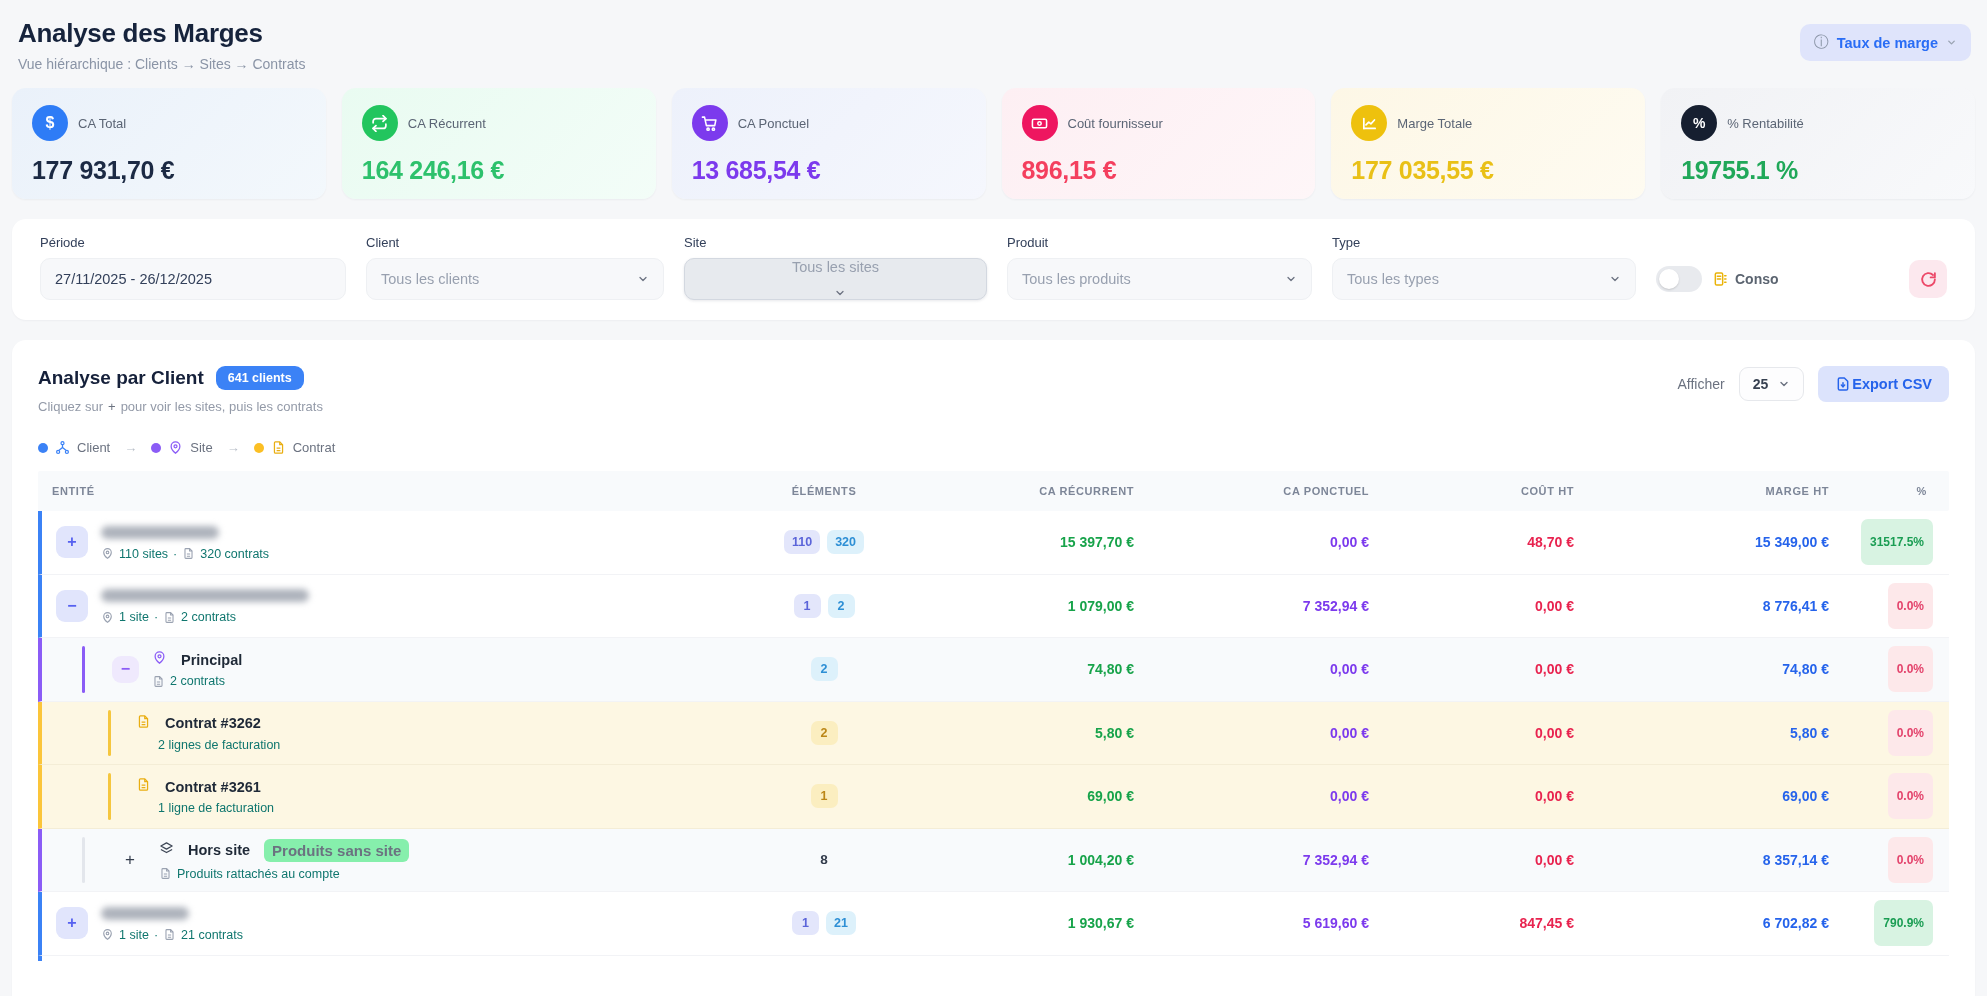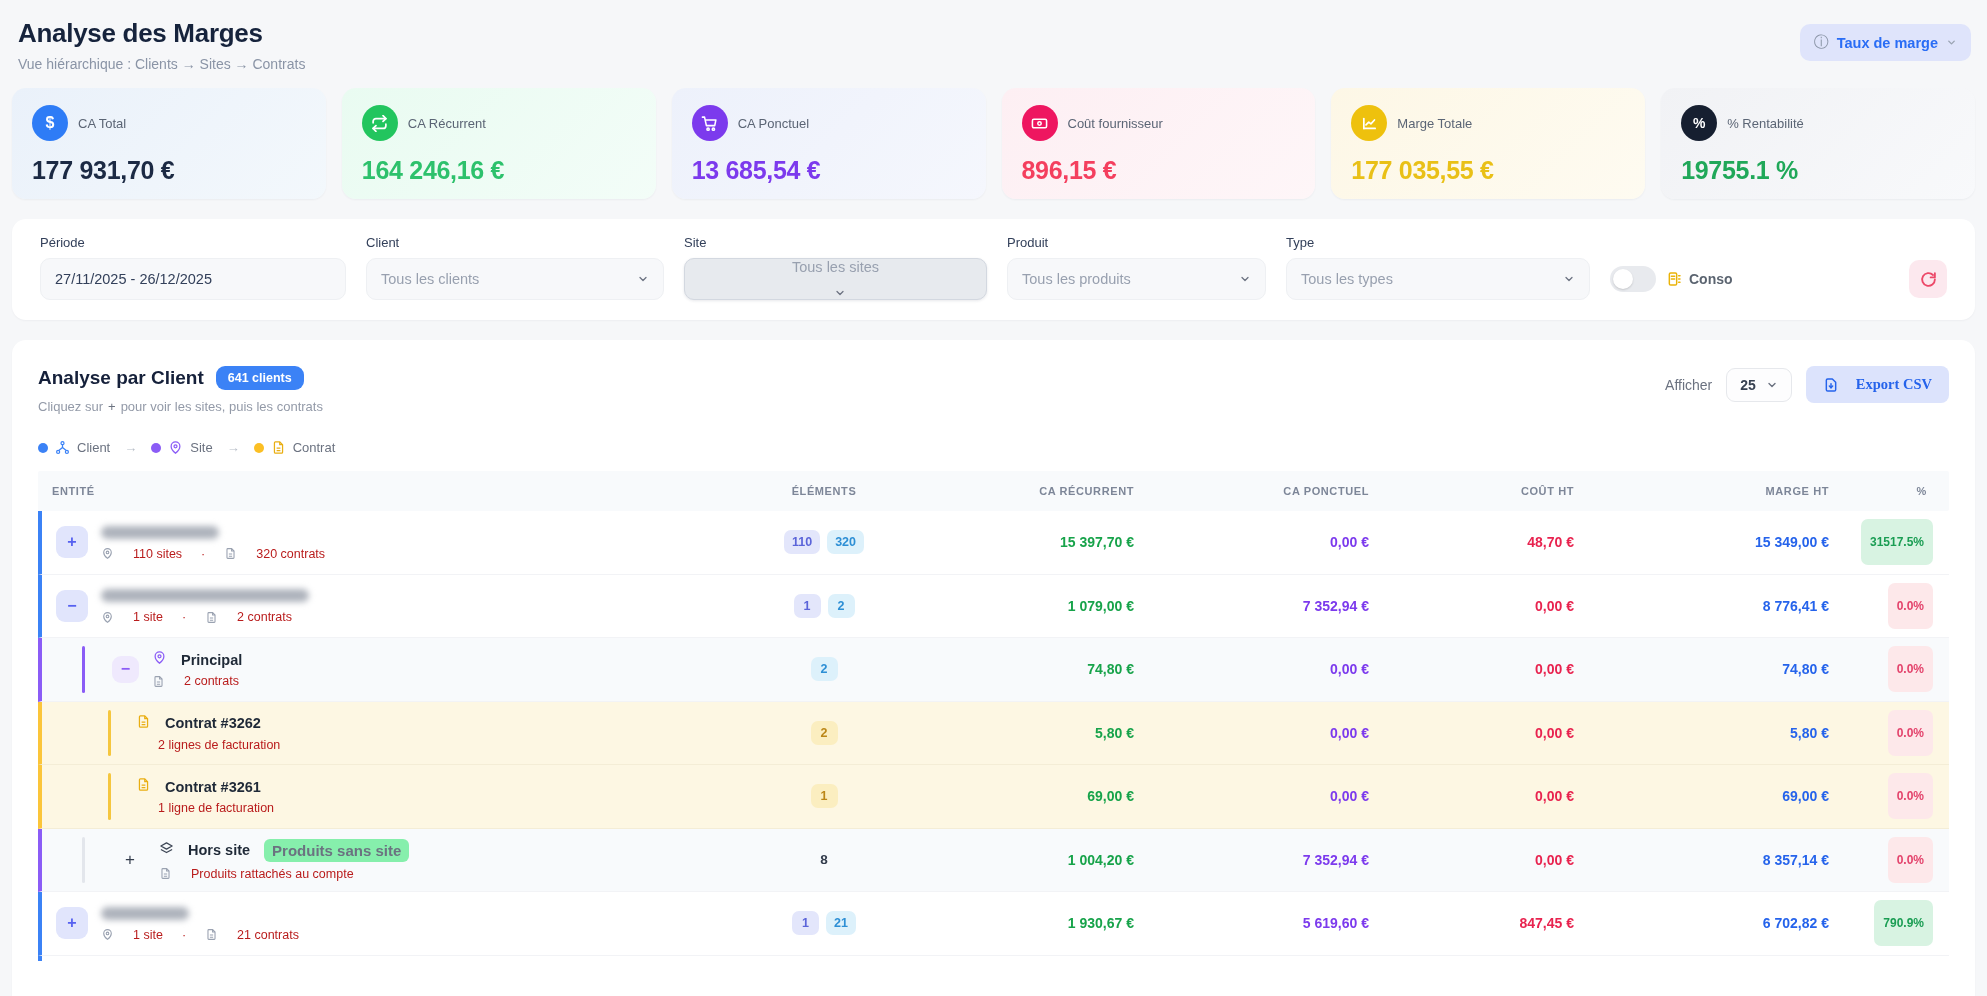--- a/index.html
+++ b/index.html
@@ -58,21 +58,21 @@
     height:42px; background:#f7f8fa; border:1px solid #eef0f3; border-radius:10px;
     padding:0 14px; font-size:14.5px; display:flex; align-items:center; justify-content:space-between;
     cursor:pointer;
   }
   .inputbox .val { color:#98a0af; }
   .inputbox.date .val { color:#33405a; }
   .inputbox .chev { color:#6b7280; margin-left:8px; }
   .f-periode .inputbox { width:306px; }
   .f-client  .inputbox { width:298px; }
   .f-site    .inputbox { width:303px; background:#e7eaee; border-color:#d3d8e0; box-shadow:0 1px 3px rgba(20,30,60,.10);flex-direction:column; }
-  .f-produit .inputbox { width:259px;gap:32px; }
+  .f-produit .inputbox { width:305px;gap:32px; }
   .f-type    .inputbox { width:304px; }
   .toggle-group { display:flex; align-items:center; gap:10px; height:42px; }
   .toggle { width:46px; height:26px; background:#e8eaee; border-radius:13px; position:relative; cursor:pointer; flex:0 0 46px; }
   .toggle .knob { position:absolute; top:3px; left:3px; width:20px; height:20px; border-radius:50%; background:#fff; box-shadow:0 1px 2px rgba(0,0,0,.15); }
   .conso { display:flex; align-items:center; gap:7px; font-size:14px; font-weight:700; color:#5b6470; }
   .conso svg { width:16px; height:16px; color:#eab308; }
   .f-spacer { flex:1; }
   .refresh-btn { width:38px; height:38px; border-radius:10px; background:#fce8ee; border:none; cursor:pointer;
     display:flex; align-items:center; justify-content:center; color:#ec4868; margin-bottom:2px; }
   .refresh-btn svg { width:17px; height:17px; }
@@ -83,22 +83,22 @@
   .sec-title-row { display:flex; align-items:center; gap:12px; }
   .sec-title { font-size:19px; font-weight:700; color:#15203a; }
   .count-badge { background:#3b82f6; color:#fff; font-size:12.5px; font-weight:700; padding:5px 12px; border-radius:9px; }
   .sec-hint { margin-top:9px; font-size:13px; color:#939aa8; }
   .sec-hint .plus { display:inline-block; padding:0 5px; color:#6b7280; }
   .sec-right { display:flex; align-items:center; gap:14px; }
   .afficher-label { font-size:14px; color:#6b7280; }
   .pagesize { display:flex; align-items:center; gap:10px; border:1px solid #e6e8ec; border-radius:9px; padding:8px 13px;
     font-size:14px; font-weight:600; color:#374151; background:#fdfdfe; cursor:pointer; }
   .pagesize .chev { color:#6b7280; }
-  .export-btn { display:flex; align-items:center; gap:17px; background:#dce3fc; color:#2563eb; border:none; cursor:pointer;
-    font-family:Liberation Serif, serif; font-size:14.5px; font-weight:700; padding:10px 17px; border-radius:8px; }
+  .export-btn { display:flex; align-items:center; gap:1px; background:#dce3fc; color:#2563eb; border:none; cursor:pointer;
+    font-family:Liberation Sans, sans-serif; font-size:14.5px; font-weight:700; padding:10px 17px; border-radius:8px; }
   .export-btn svg { width:16px; height:16px; }
 
   
   .legend { margin-top:26px; display:flex; align-items:center; gap:9px; font-size:13px; color:#6b7280; }
   .dot { width:10px; height:10px; border-radius:50%; display:inline-block; }
   .legend svg { width:15px; height:15px; }
   .legend .arrow { color:#b7bdc7; padding:0 5px; font-size:13px; }
   .leg-item { display:flex; align-items:center; gap:7px; }
 
   
@@ -121,21 +121,21 @@
   .guide.gray   { left:40px; background:#e3e6ec; }
   .guide.yellow { left:66px; background:#f5c63e; }
 
   .ent { display:flex; align-items:center; gap:13px; padding-left:14px; }
   .exp-btn { width:32px; height:32px; border-radius:9px; border:none; cursor:pointer; font-family:inherit;
     font-size:16px; font-weight:700; display:flex; align-items:center; justify-content:center; }
   .r-client .exp-btn { background:#e1e5fc; color:#5661f0; }
   .r-site .exp-btn { width:27px; height:27px; background:#efe9fd; color:#8b5cf6; margin-left:56px; }
   .r-horssite .exp-btn { background:transparent; color:#333c4c; margin-left:58px; font-weight:400; font-size:17px; }
   .blurname { background:#aeb3bc; height:13px; border-radius:7px; filter:blur(3px); margin-bottom:8px; margin-top:2px; }
-  .ent-sub { display:flex; align-items:center; gap:19px; font-size:12.5px; color:#b91c1c; }
+  .ent-sub { display:flex; align-items:center; gap:5px; font-size:12.5px; color:#0f766e; }
   .ent-sub svg { width:13px; height:13px; color:#9aa2b1; }
   .ent-title-row { display:flex; align-items:center; gap:14px; }
   .ent-title { font-size:14.5px; font-weight:700; color:#1f2937; }
   .ent-title-row svg { width:15px; height:15px; }
   .ic-purple { color:#8b5cf6; } .ic-yellow { color:#e9ae12; } .ic-slate { color:#3d4655; }
   .ent-block .ent-sub { margin-top:5px; }
   .tag-chip { background:#86efac; color:#6b7280; font-size:15px; font-weight:700; padding:3px 8px; border-radius:6px; }
   .contract-block { margin-left:80px; }
   .contract-block .ent-sub { margin-left:22px; }
 

